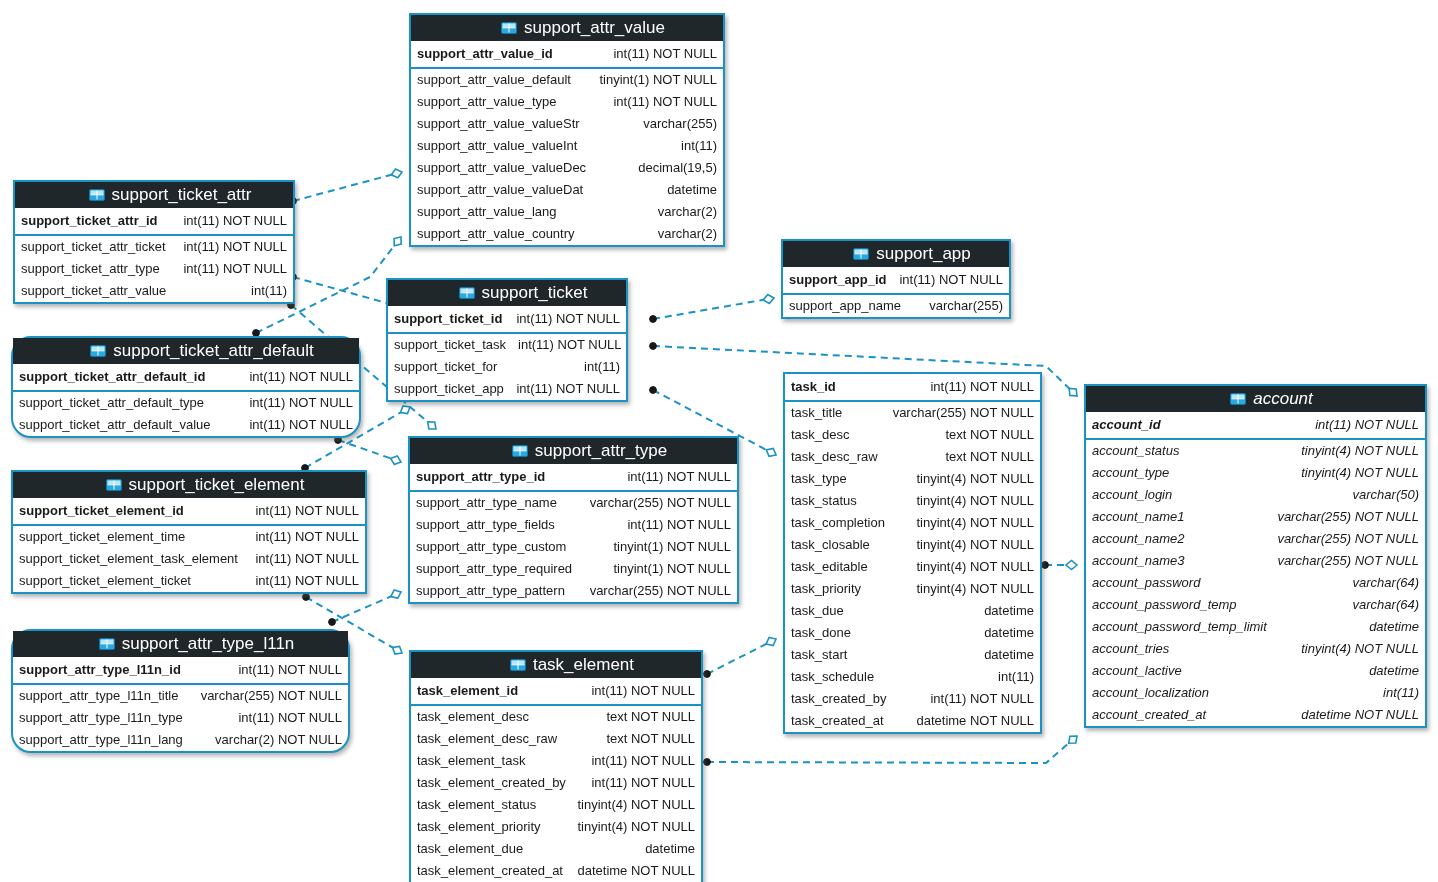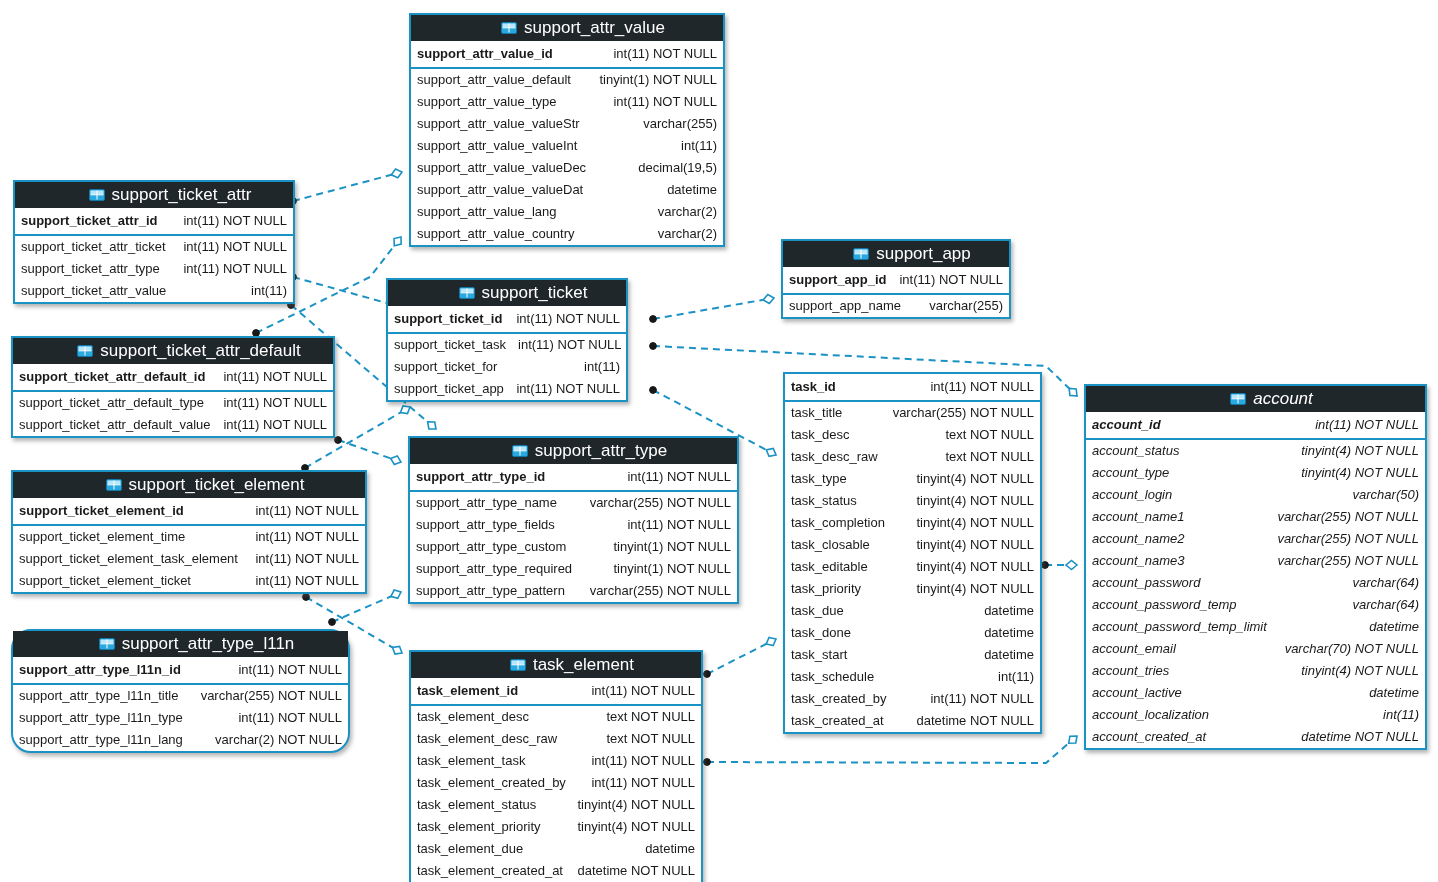--- a/index.html
+++ b/index.html
@@ -143,21 +143,21 @@
       </div>
       <div class="trow">
         <span class="cname">support_ticket_attr_type</span>
         <span class="ctype">int(11) NOT NULL</span>
       </div>
       <div class="trow">
         <span class="cname">support_ticket_attr_value</span>
         <span class="ctype">int(11)</span>
       </div>
     </div>
-    <div class="db-table" style="left: 11px; top: 336px; width: 324px;">
+    <div class="db-table" style="left: 11px; top: 336px; width: 350px; border-radius: 20px;">
       <div class="thead">
         <svg width="16" height="12" viewBox="0 0 16 12">
           <rect x="0.5" y="0.5" width="15" height="11" rx="1.5" fill="#2aa9e0" stroke="#1179a8"></rect>
           <rect x="1.5" y="1.5" width="13" height="4" fill="#b8e6fa"></rect>
           <line x1="8" y1="1.5" x2="8" y2="10.5" stroke="#ffffff" stroke-width="1"></line>
           <line x1="1.5" y1="5.8" x2="14.5" y2="5.8" stroke="#ffffff" stroke-width="1"></line>
         </svg>
         <span class="ttitle">support_ticket_attr_default</span>
       </div>
       <div class="trow pk">
@@ -463,24 +463,20 @@
         <span class="cname">account_password</span>
         <span class="ctype">varchar(64)</span>
       </div>
       <div class="trow">
         <span class="cname">account_password_temp</span>
         <span class="ctype">varchar(64)</span>
       </div>
       <div class="trow">
         <span class="cname">account_password_temp_limit</span>
         <span class="ctype">datetime</span>
-      </div>
-      <div class="trow">
-        <span class="cname">account_email</span>
-        <span class="ctype">varchar(70) NOT NULL</span>
       </div>
       <div class="trow">
         <span class="cname">account_tries</span>
         <span class="ctype">tinyint(4) NOT NULL</span>
       </div>
       <div class="trow">
         <span class="cname">account_lactive</span>
         <span class="ctype">datetime</span>
       </div>
       <div class="trow">

